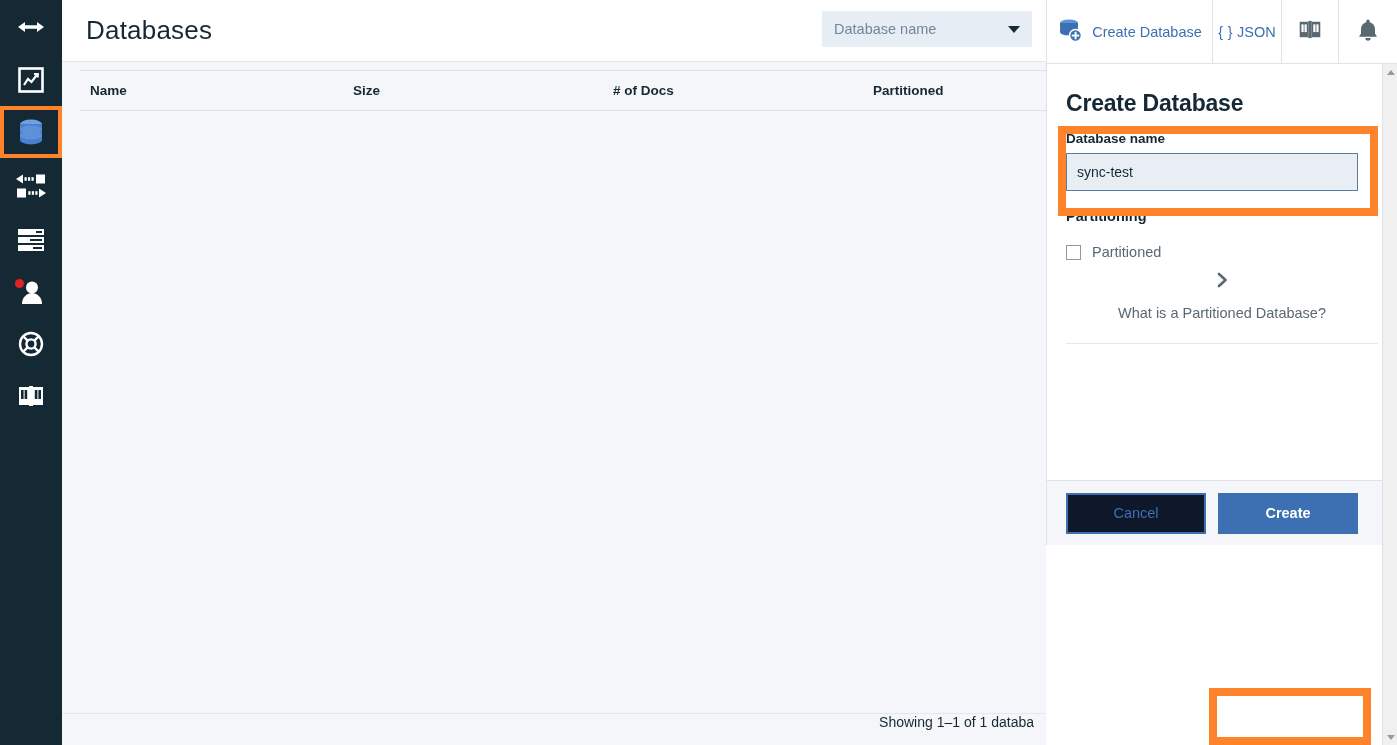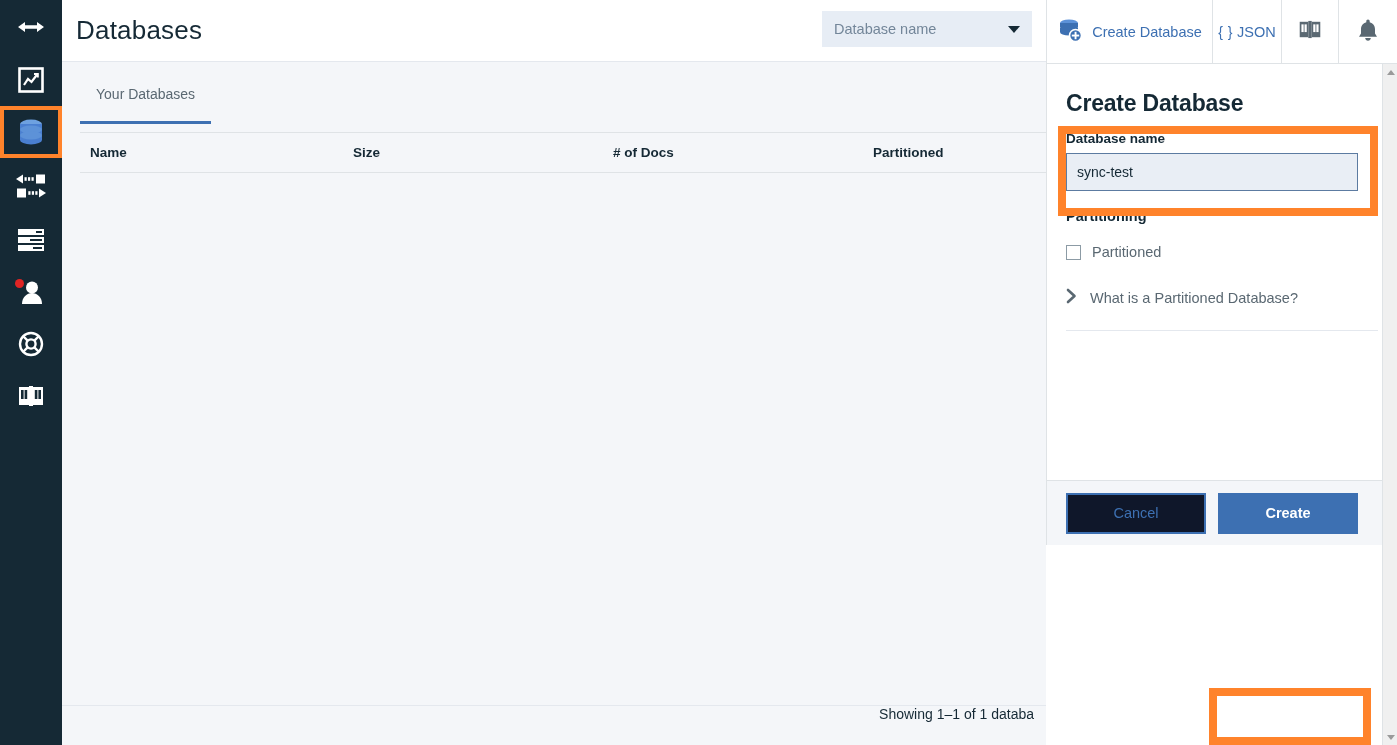--- a/index.html
+++ b/index.html
@@ -68,21 +68,21 @@
     background: #ffffff;
     display: flex;
     align-items: center;
     position: relative;
     border-bottom: 1px solid #e4e8ee;
   }
   #page-title {
     font-size: 26px;
     color: #152935;
     font-weight: 400;
-    margin-left: 14px;
+    margin-left: 24px;
     letter-spacing: .2px;
   }
   #dbsearch {
     position: absolute;
     left: 760px;
     top: 11px;
     width: 210px;
     height: 36px;
     background: #e7edf5;
     border: none;
@@ -251,25 +251,26 @@
     background: #ffffff;
     flex: 0 0 15px;
   }
   #checkbox-label {
     font-size: 14.5px;
     color: #5a6872;
   }
   #explain-row {
     display: flex;
     align-items: center;
-    margin-top: 28px;
+    margin-top: 12px;
     gap: 13px;
     cursor: pointer;
     padding-bottom: 22px;
     border-bottom: 1px solid #e4e8ee;
+    flex-direction: column;
   }
   #explain-label {
     font-size: 14.5px;
     color: #5a6872;
   }
 
   #panel-footer {
     height: 65px;
     border-top: 1px solid #dfe3e6;
     background: #f4f6f9;
@@ -451,23 +452,20 @@
       <h1 id="page-title">Databases</h1>
 
       <div id="dbsearch">
         <span id="dbsearch-text">Database name</span>
         <span class="caret-down"></span>
       </div>
     </header>
 
     <div id="content-area">
 
-      <div id="tabs">
-        <div class="tab">Your Databases</div>
-      </div>
 
       <div id="table-wrap">
         <table id="db-table">
           <thead>
             <tr>
               <th class="c-name">Name</th>
               <th class="c-size">Size</th>
               <th class="c-docs"># of Docs</th>
               <th class="c-part">Partitioned</th>
             </tr>

